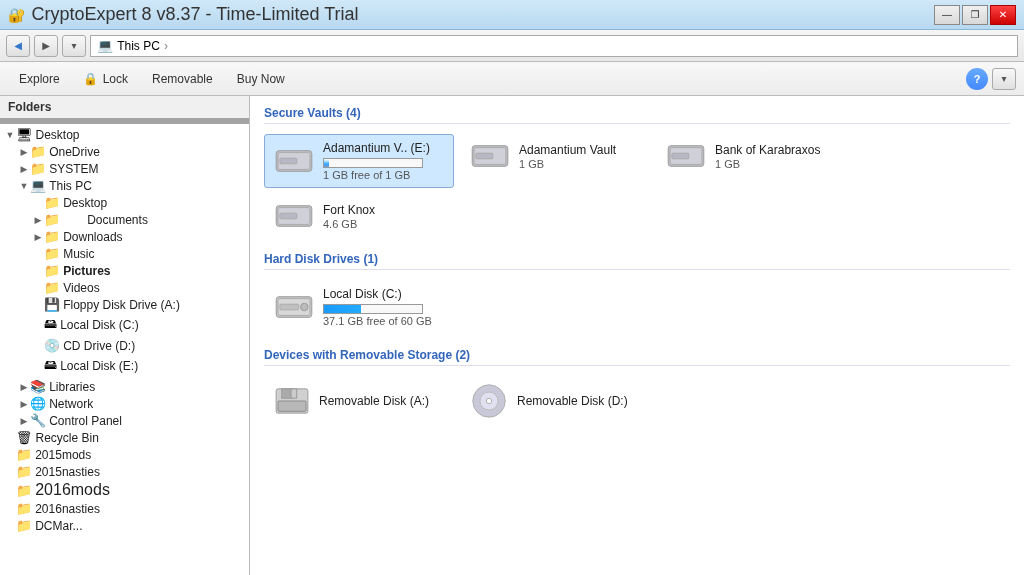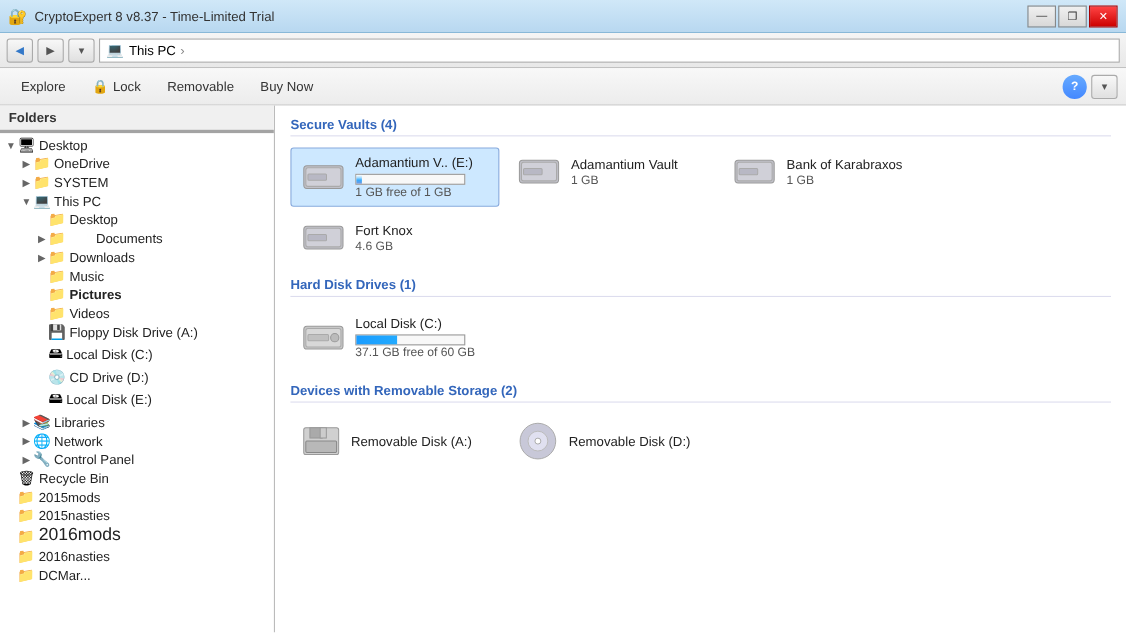--- a/index.html
+++ b/index.html
@@ -10,21 +10,21 @@
       background: linear-gradient(to bottom, #d0e8f8, #b8d8f0);
       height: 30px;
       display: flex;
       align-items: center;
       justify-content: space-between;
       padding: 0 8px;
       border-bottom: 1px solid #88b8d8;
     }
     .title-bar-left { display: flex; align-items: center; gap: 6px; }
     .title-icon { font-size: 14px; }
-    .title-text { font-size: 12px; color: #333; font-weight: 400; }
+    .title-text { font-size: 18px; color: #333; font-weight: 400; }
     .title-controls { display: flex; gap: 2px; }
     .title-btn {
       width: 26px; height: 20px;
       border: 1px solid #888;
       background: linear-gradient(to bottom, #f0f0f0, #d8d8d8);
       cursor: pointer;
       font-size: 10px;
       display: flex; align-items: center; justify-content: center;
       color: #333;
     }
@@ -113,21 +113,21 @@
       overflow: hidden;
       display: flex;
       flex-direction: column;
     }
     .folders-header {
       padding: 4px 8px;
       font-weight: bold;
       font-size: 12px;
       color: #333;
       background: #f0f0f0;
-      border-bottom: 3px solid #a3a3a3;
+      border-bottom: 6px solid #a3a3a3;
     }
     .tree-container {
       overflow-y: scroll;
       flex: 1;
       padding: 2px 0;
     }
     .tree-item {
       display: flex;
       align-items: center;
       padding: 1px 0;

